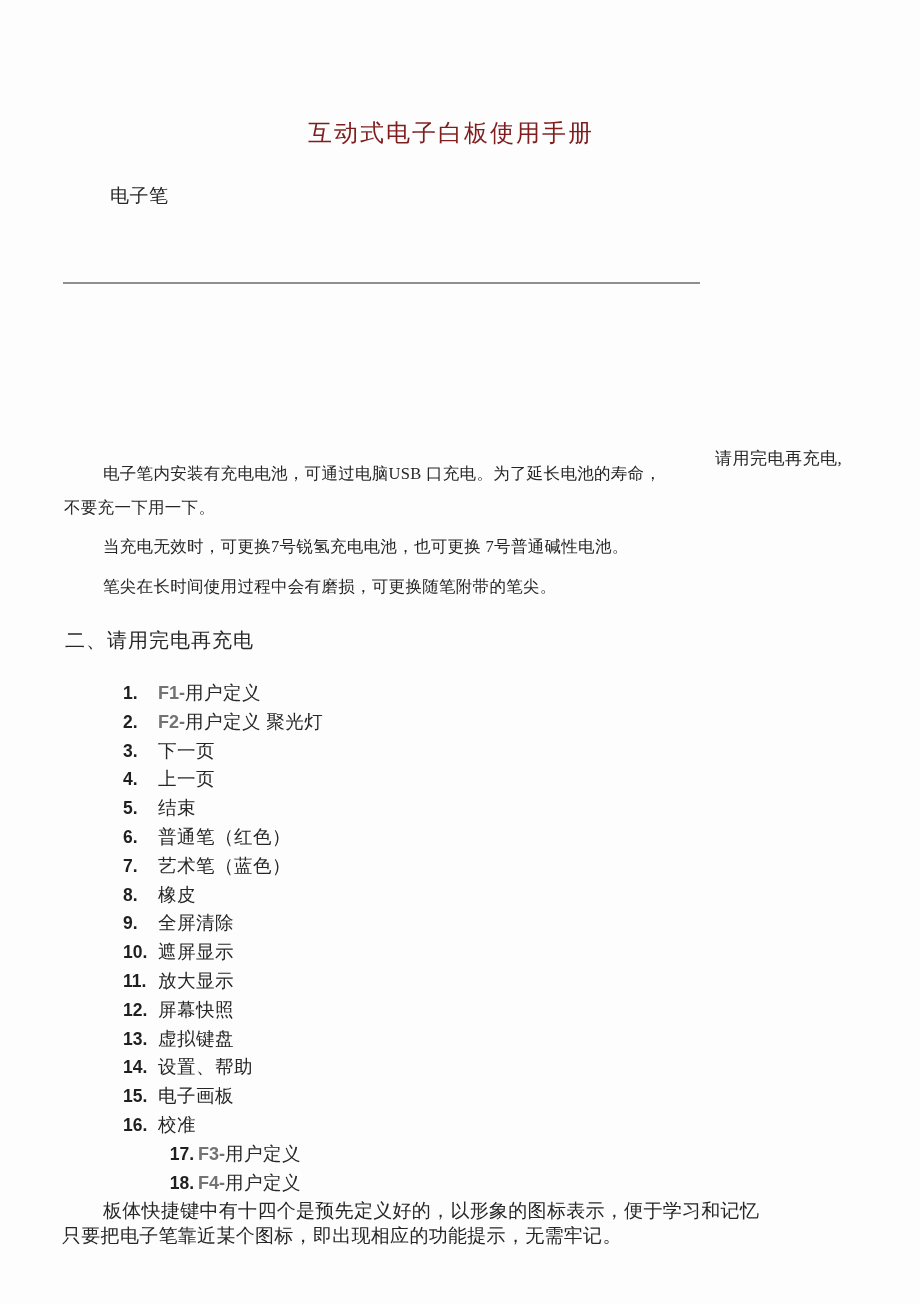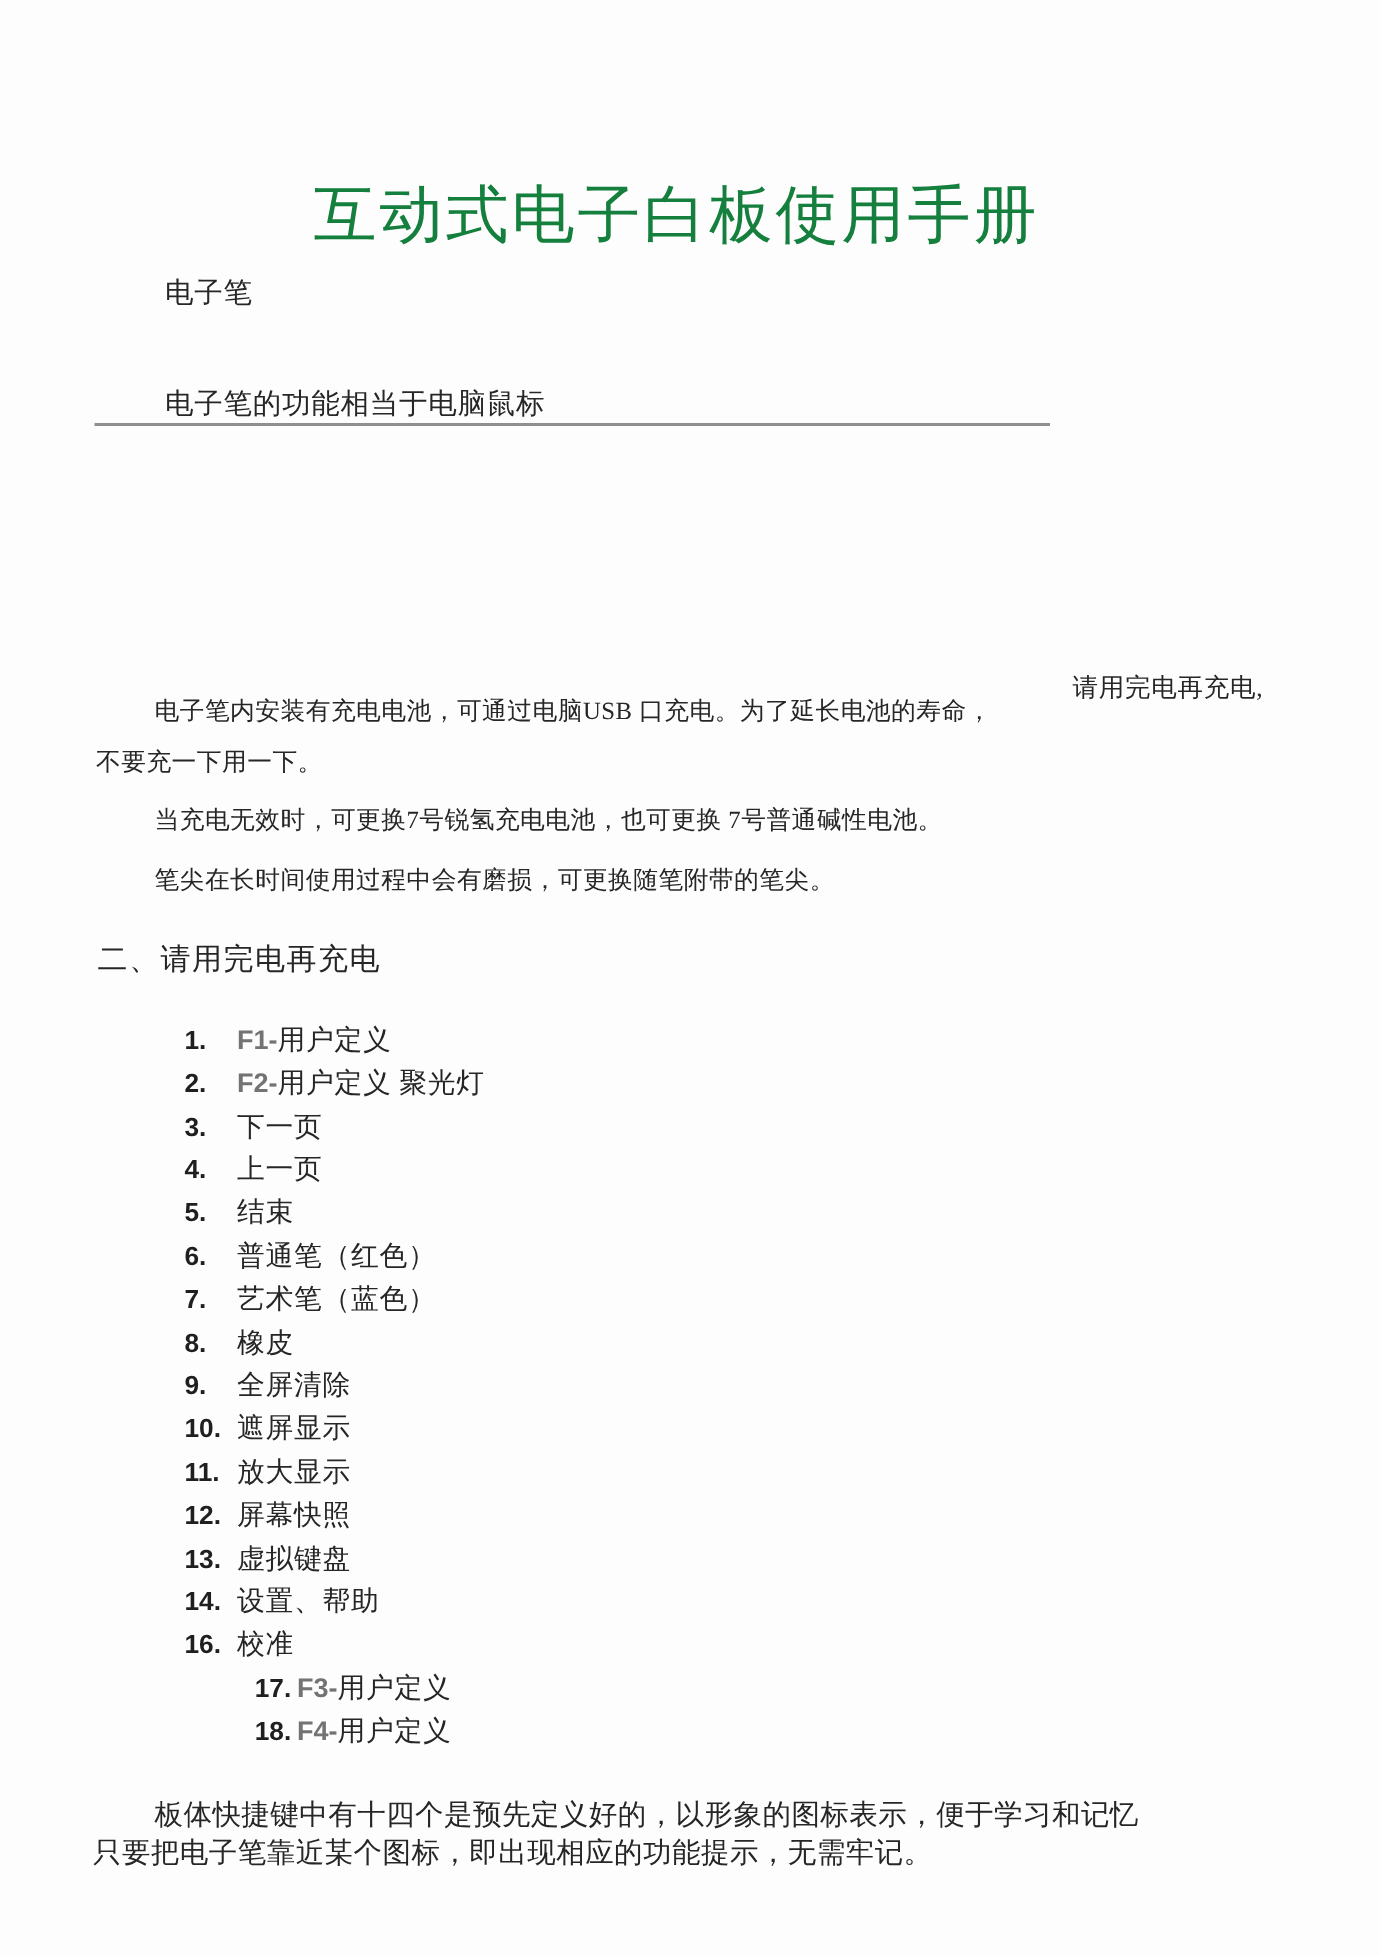--- a/index.html
+++ b/index.html
@@ -21,23 +21,23 @@
   .abs {
     position: absolute;
     white-space: nowrap;
     line-height: 1.25;
   }
   .doc-title {
     top: 118px;
     left: 0;
     width: 902px;
     text-align: center;
-    font-size: 42px;
+    font-size: 24px;
     letter-spacing: 2px;
-    color: #15803d;
+    color: #7f1d1d;
   }
   .pen-heading {
     top: 184px;
     left: 110px;
     font-size: 19px;
     letter-spacing: 0.5px;
   }
   .pen-intro {
     top: 258px;
     left: 110px;
@@ -118,21 +118,20 @@
 </style>
 </head>
 <body>
 
 <div class="page">
 
   <div class="abs doc-title">互动式电子白板使用手册</div>
 
   <div class="abs pen-heading">电子笔</div>
 
-  <div class="abs pen-intro">电子笔的功能相当于电脑鼠标</div>
 
   <div class="divider"></div>
 
   <div class="abs charge-note">请用完电再充电,</div>
 
   <div class="abs body-line bl1">电子笔内安装有充电电池，可通过电脑USB 口充电。为了延长电池的寿命，</div>
   <div class="abs body-line bl2">不要充一下用一下。</div>
   <div class="abs body-line bl3">当充电无效时，可更换7号锐氢充电电池，也可更换 7号普通碱性电池。</div>
   <div class="abs body-line bl4">笔尖在长时间使用过程中会有磨损，可更换随笔附带的笔尖。</div>
 
@@ -203,20 +202,25 @@
       <span class="num">13.</span>
         <span class="prefix"></span>
         <span class="label">虚拟键盘</span>
     </div>
     <div class="sc-row">
       <span class="num">14.</span>
         <span class="prefix"></span>
         <span class="label">设置、帮助</span>
     </div>
     <div class="sc-row">
+      <span class="num">15.</span>
+        <span class="prefix"></span>
+        <span class="label">电子画板</span>
+    </div>
+    <div class="sc-row">
       <span class="num">16.</span>
         <span class="prefix"></span>
         <span class="label">校准</span>
     </div>
     <div class="sc-row indent">
       <span class="num">17.</span>
         <span class="prefix">F3-</span>
         <span class="label">用户定义</span>
     </div>
     <div class="sc-row indent">

